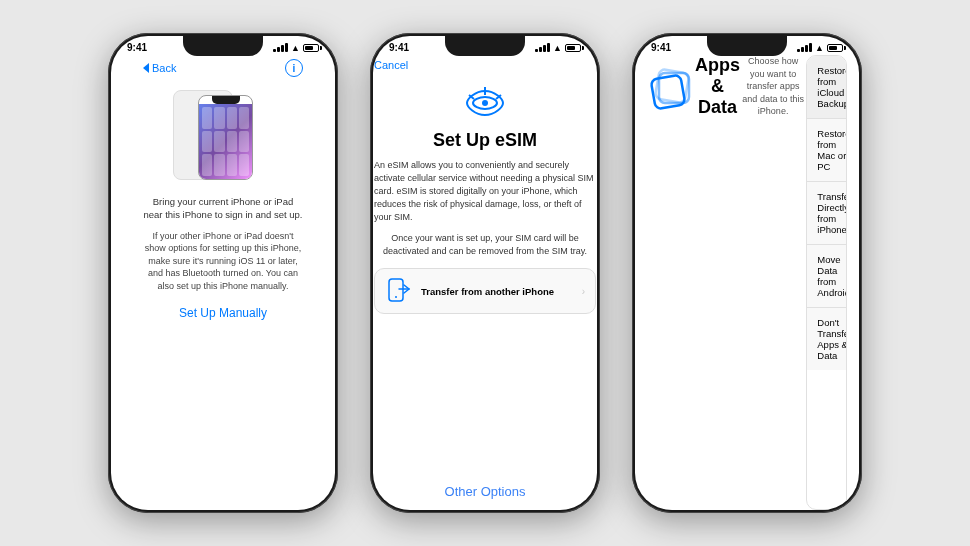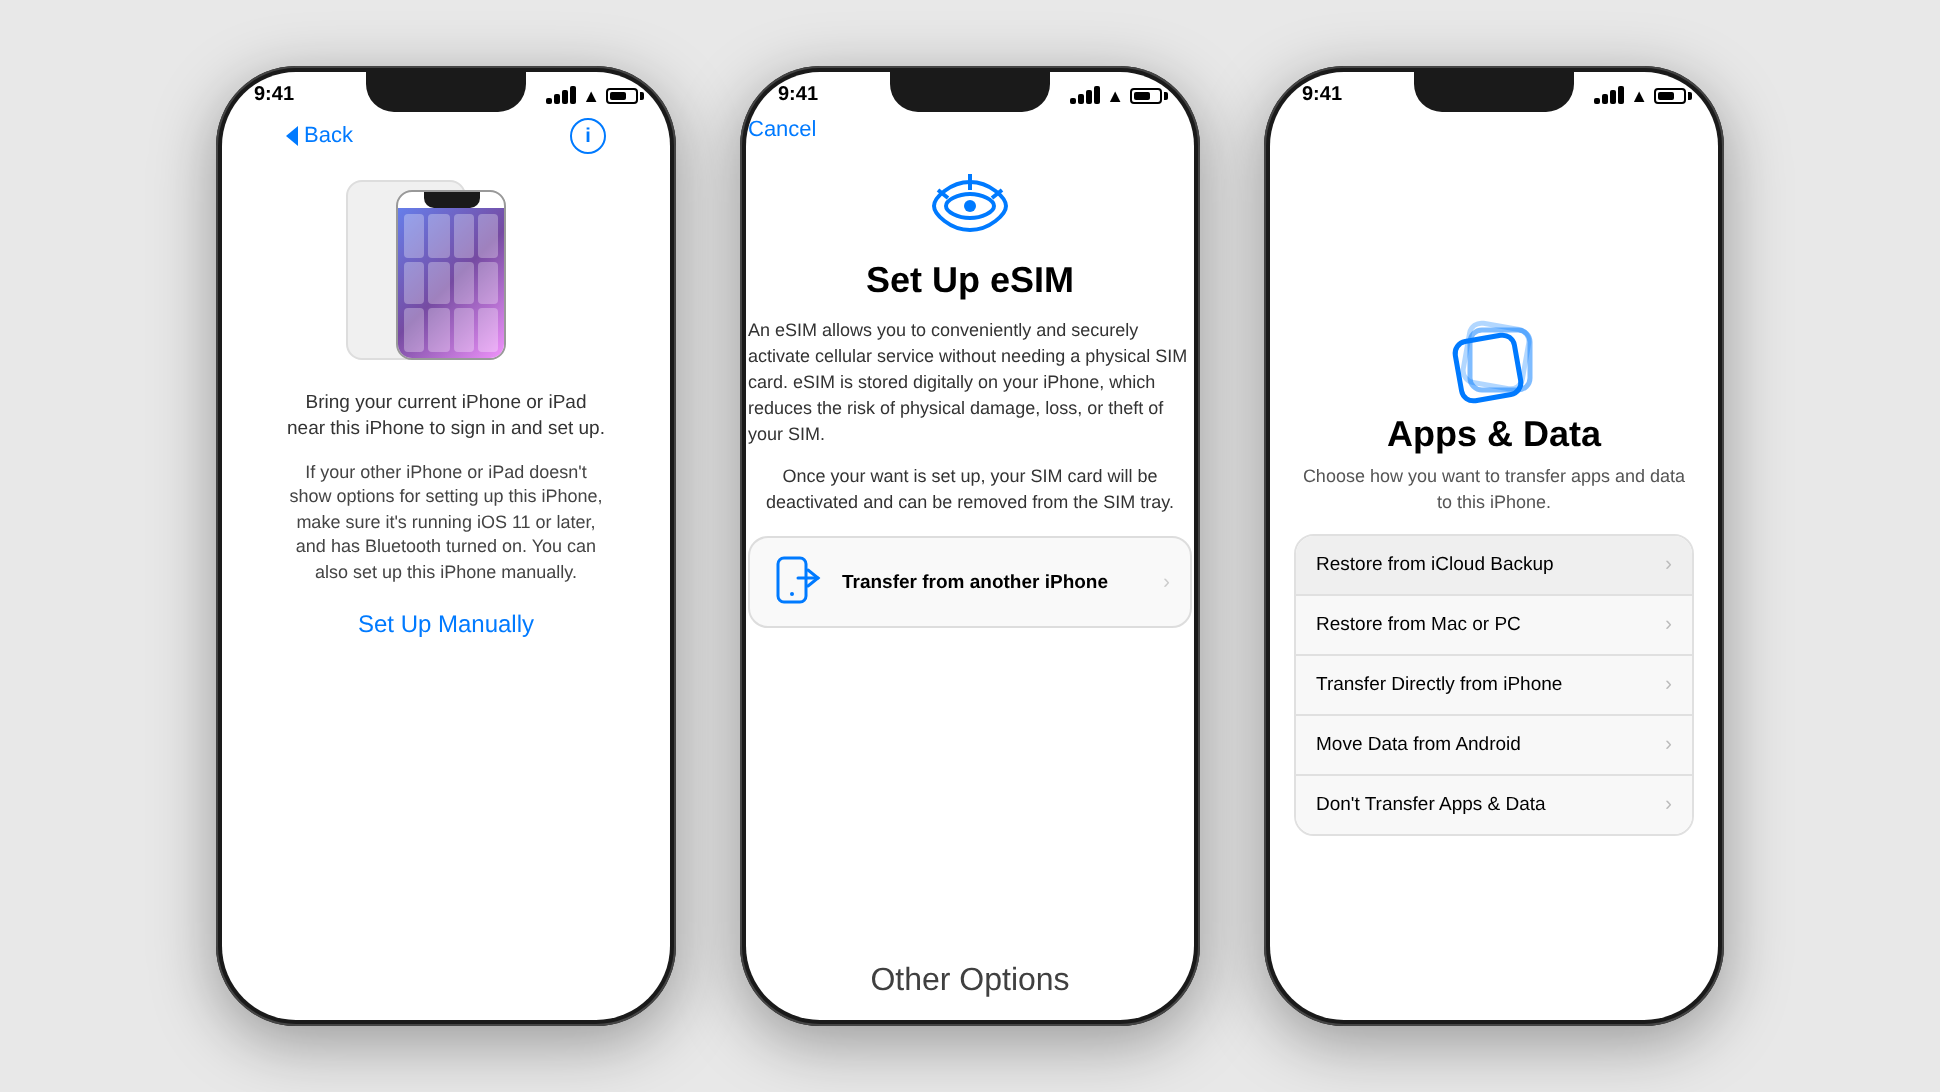--- a/index.html
+++ b/index.html
@@ -332,30 +332,30 @@
       font-size: 10px;
     }
 
     .phone2-footer {
       margin-top: auto;
       padding: 10px 0;
       text-align: center;
     }
 
     .other-options {
-      color: #404040;
-      font-size: 16px;
+      color: #3b82f6;
+      font-size: 13px;
       font-weight: 500;
     }
 
     
     .phone3-content {
       flex: 1;
       display: flex;
-      flex-direction: column;
+      flex-direction: row;
       padding: 0 12px;
       justify-content: center;
     }
 
     .apps-logo {
       display: flex;
       justify-content: center;
       margin: 8px 0 4px;
     }
 

